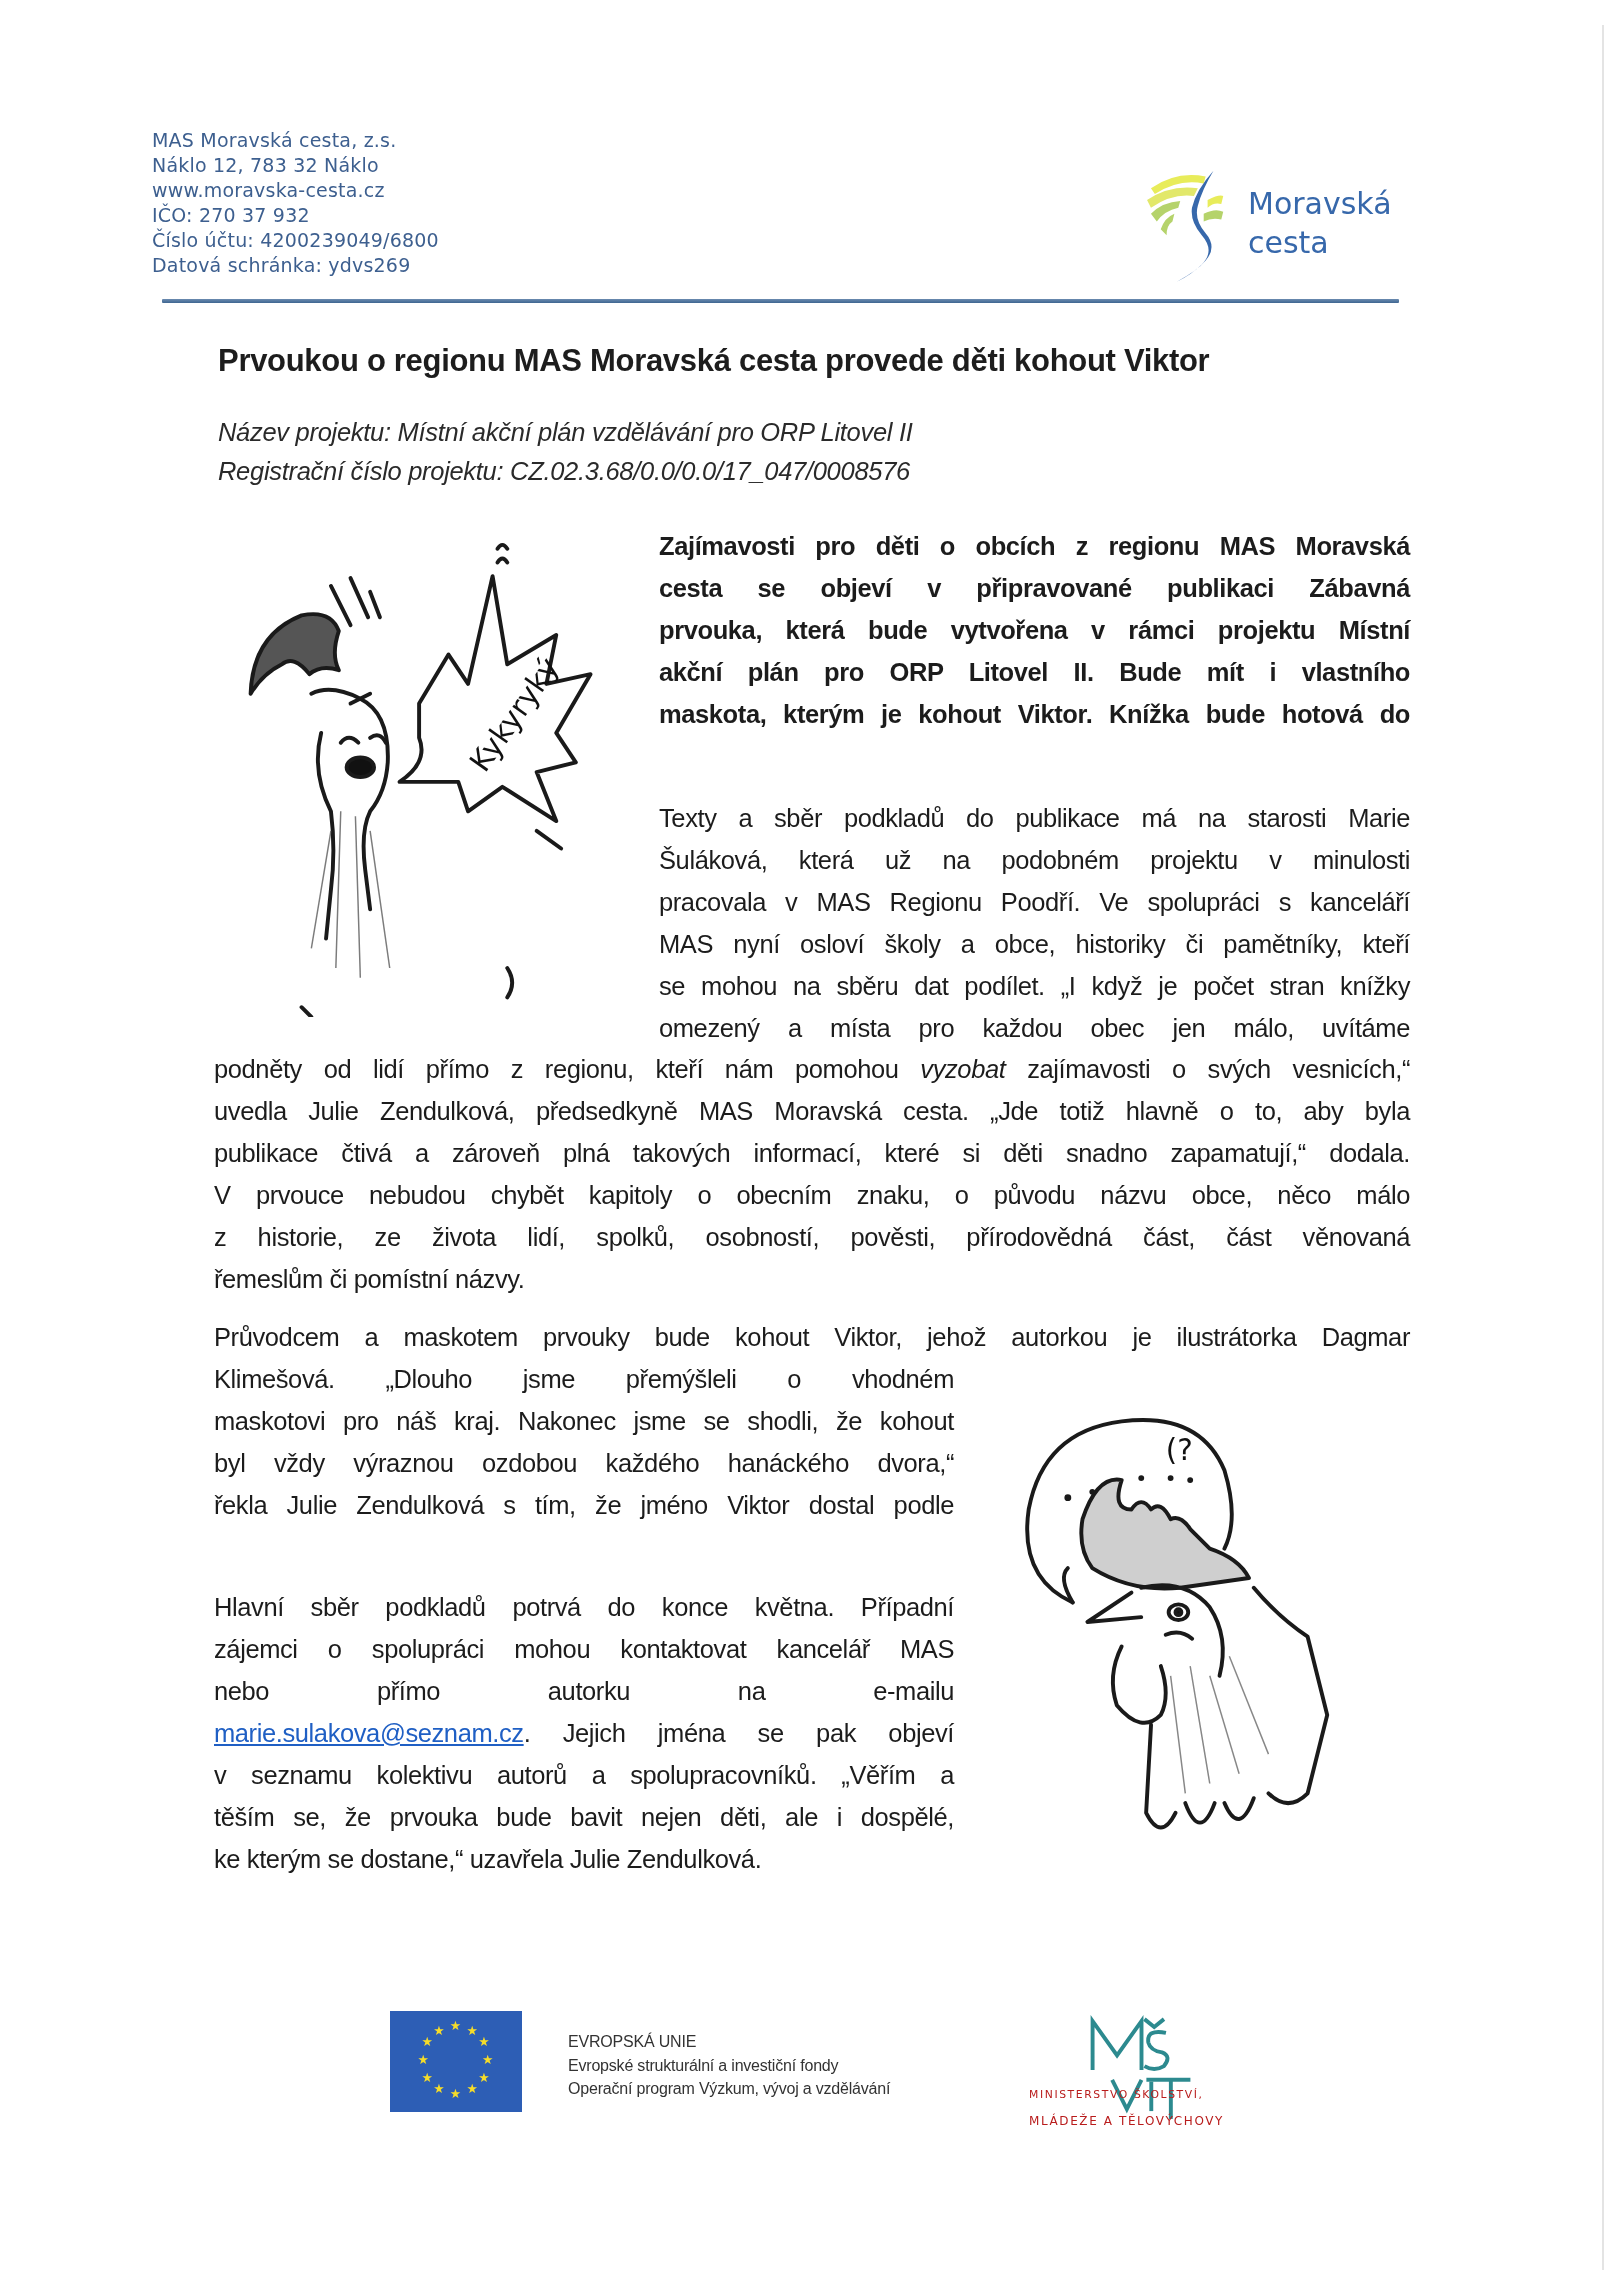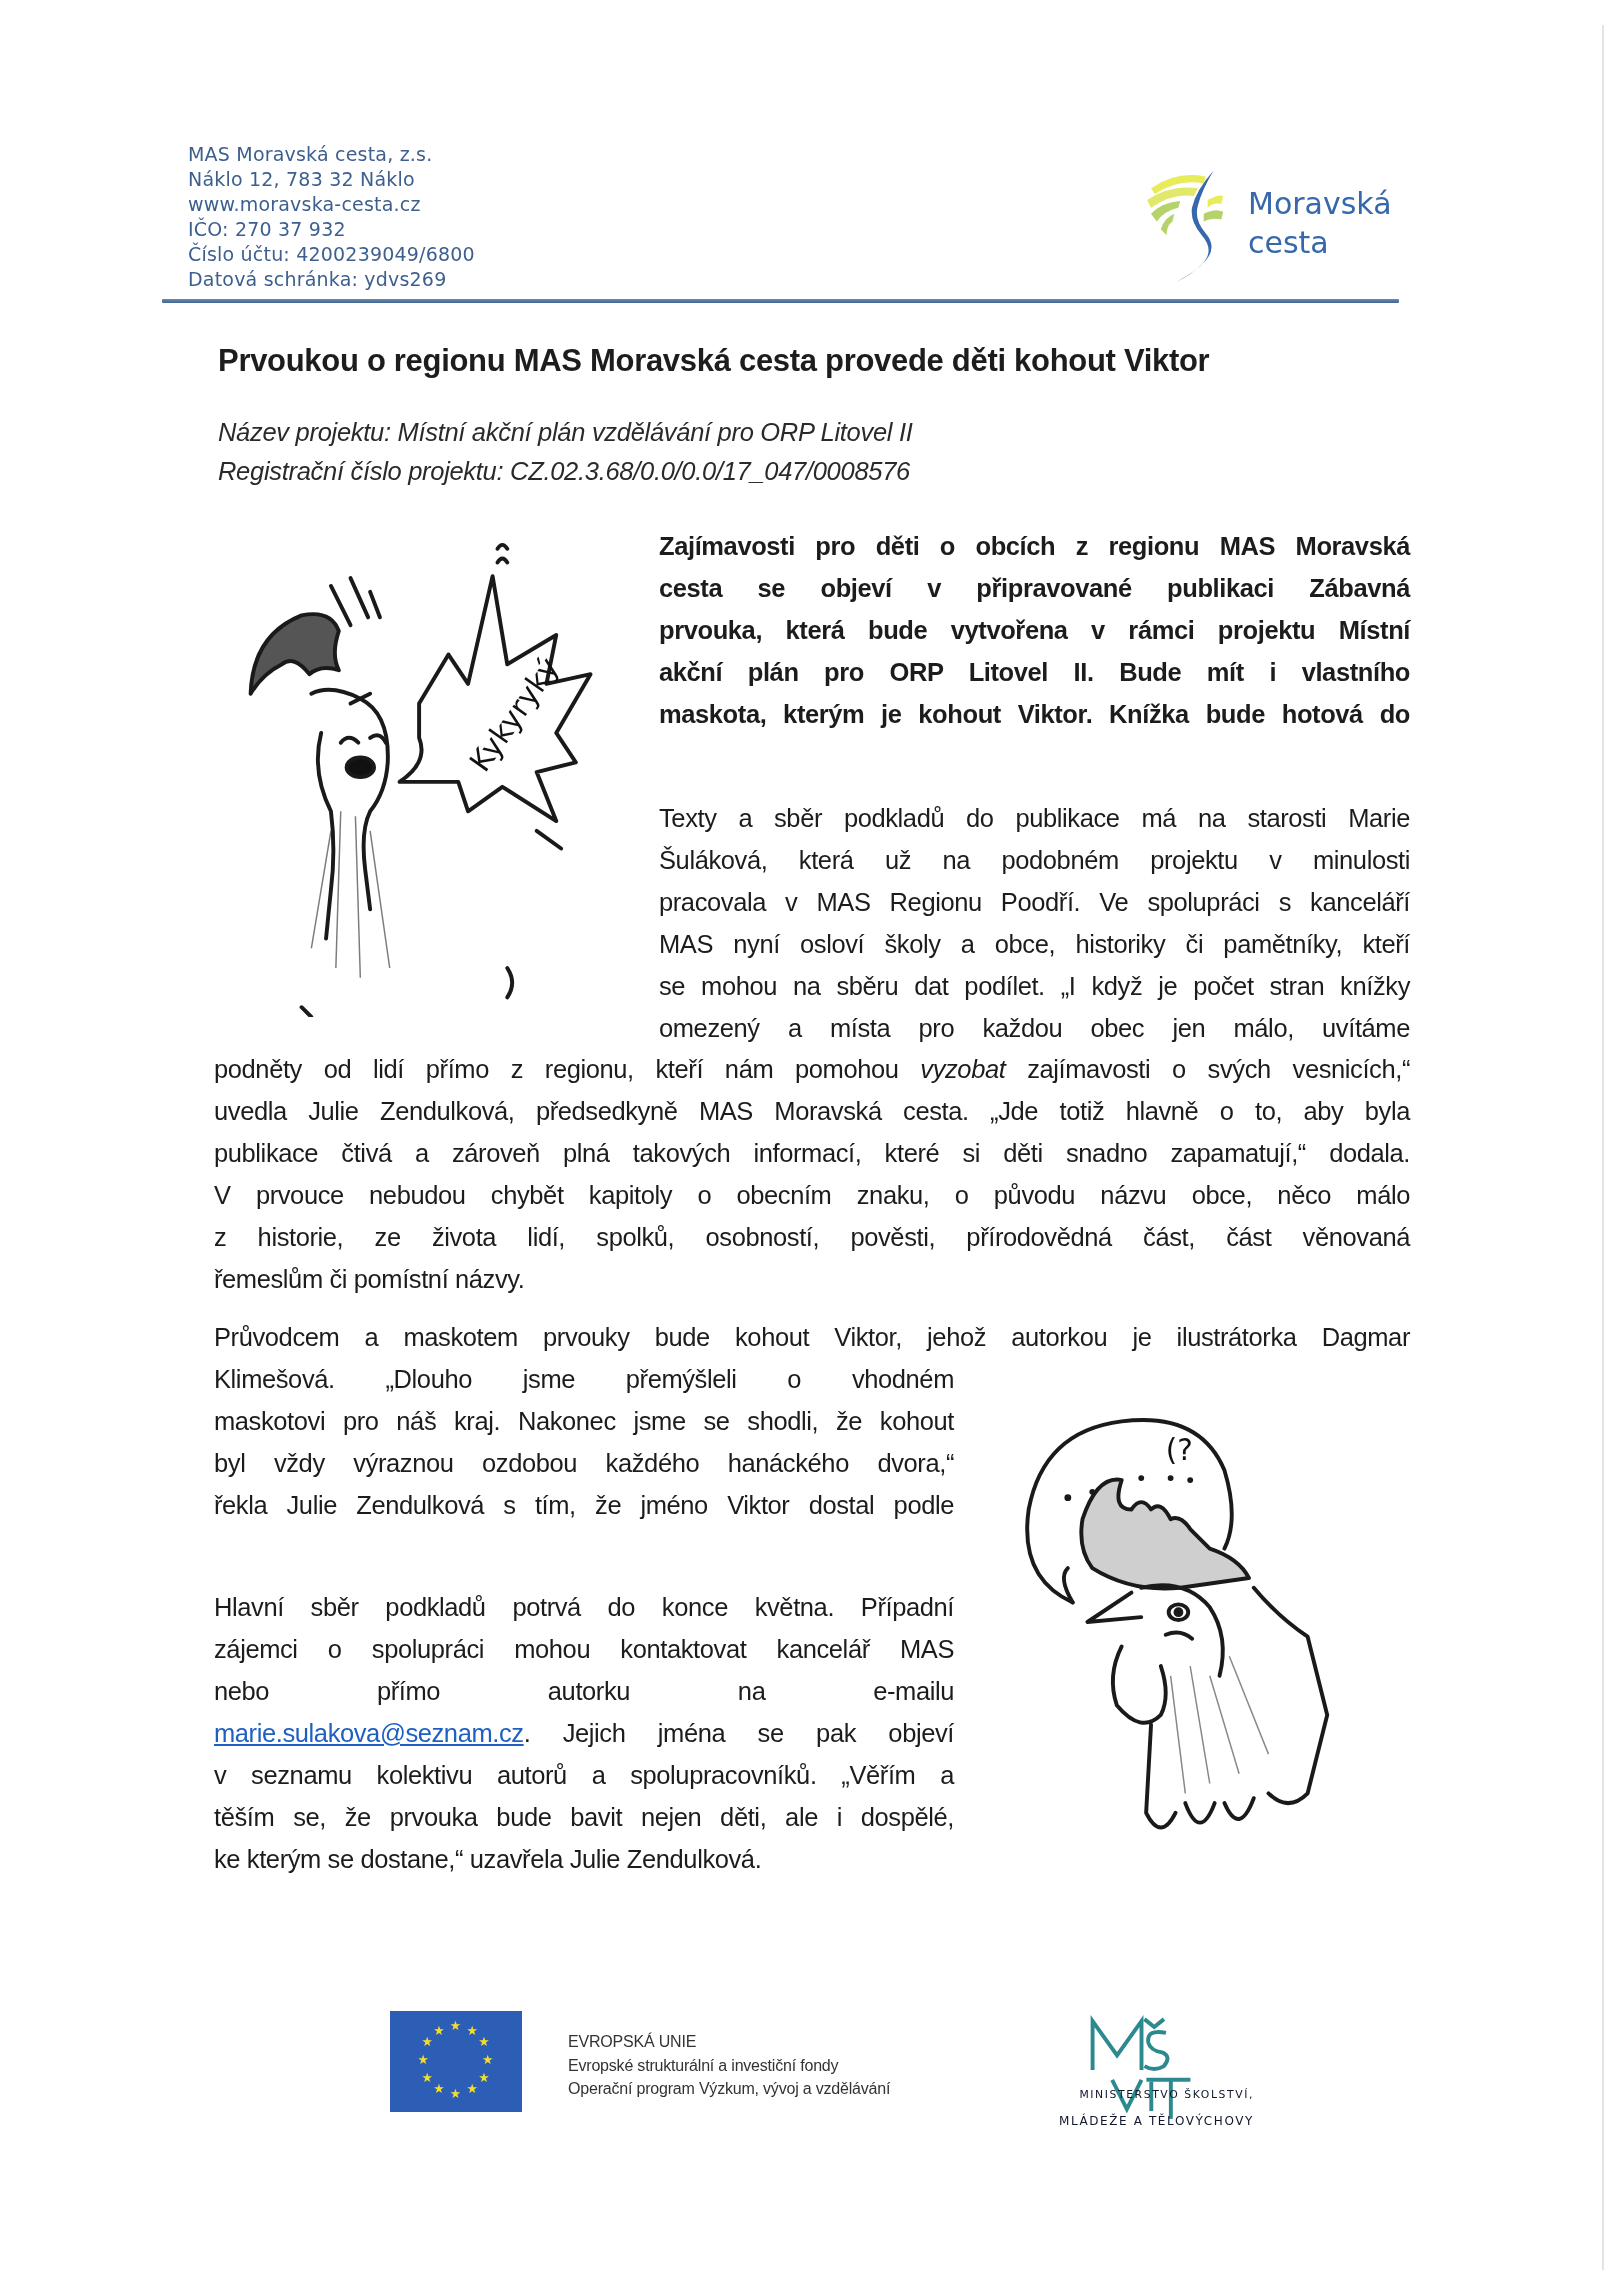--- a/index.html
+++ b/index.html
@@ -2,21 +2,21 @@
 <html><head>
 <meta charset="utf-8">
 <style>
   * { box-sizing: border-box; margin: 0; padding: 0; }
   html, body { width: 1620px; height: 2292px; background: #ffffff; }
   body { position: relative; overflow: hidden; font-family: "Liberation Sans", sans-serif; color: #1a1a1a; }
 
   .edge-line { position: absolute; left: 1602px; top: 24.5px; width: 2px; height: 2245px; background: #e4e4e4; }
 
   
-  .contact { position: absolute; left: 152px; top: 142px; font-family: "DejaVu Sans", sans-serif; font-size: 19px; line-height: 25px; color: #3d5f8f; letter-spacing: 0.2px; margin-left: 36px; }
+  .contact { position: absolute; left: 152px; top: 128px; font-family: "DejaVu Sans", sans-serif; font-size: 19px; line-height: 25px; color: #3d5f8f; letter-spacing: 0.2px; }
   .contact a { color: #3d5f8f; }
 
   .logo { position: absolute; left: 1137px; top: 157px; width: 294px; height: 127px; }
   .logo-text { position: absolute; left: 111px; top: 27.4px; font-family: "DejaVu Sans", sans-serif; font-size: 30px; line-height: 39px; color: #3768ab; }
 
   .header-rule { position: absolute; left: 162px; top: 299px; width: 1237px; height: 3.9px; background: linear-gradient(#6b8bb0, #3f6691); border-radius: 1px; }
 
   
   .title { position: absolute; left: 218px; top: 343px; font-family: "Liberation Sans", sans-serif; font-weight: bold; font-size: 31px; letter-spacing: -0.3px; color: #1d1d1d; }
 
@@ -35,21 +35,21 @@
   .email { color: #1f5fc4; text-decoration: underline; }
 
   
   .rooster1 { position: absolute; left: 223px; top: 537px; width: 402px; height: 480px; }
   .rooster2 { position: absolute; left: 1014px; top: 1382px; width: 323px; height: 480px; }
 
   
   .eu-flag { position: absolute; left: 390px; top: 2011px; width: 132px; height: 101px; background: #2d5eb5; }
   .eu-text { position: absolute; left: 568px; top: 2030px; font-family: "Liberation Sans", sans-serif; font-size: 16px; line-height: 23.5px; color: #333; letter-spacing: -0.2px; }
   .msmt-logo { position: absolute; left: 1029px; top: 2011px; width: 225px; height: 118px; }
-  .msmt-sub { position: absolute; left: 1029px; top: 2088px; width: 225px; text-align: right; font-family: "DejaVu Sans", sans-serif; color: #0f172a; }
+  .msmt-sub { position: absolute; left: 1029px; top: 2088px; width: 225px; text-align: left; font-family: "DejaVu Sans", sans-serif; color: #b91c1c; }
   .msmt-sub .l1 { font-size: 10.8px; letter-spacing: 1.6px; display: block; }
   .msmt-sub .l2 { font-size: 12px; letter-spacing: 1.6px; display: block; margin-top: 13px; }
 </style>
 </head>
 <body>
 
 <div class="edge-line"></div>
 
 <div class="contact">
   <div>MAS Moravská cesta, z.s.</div>

